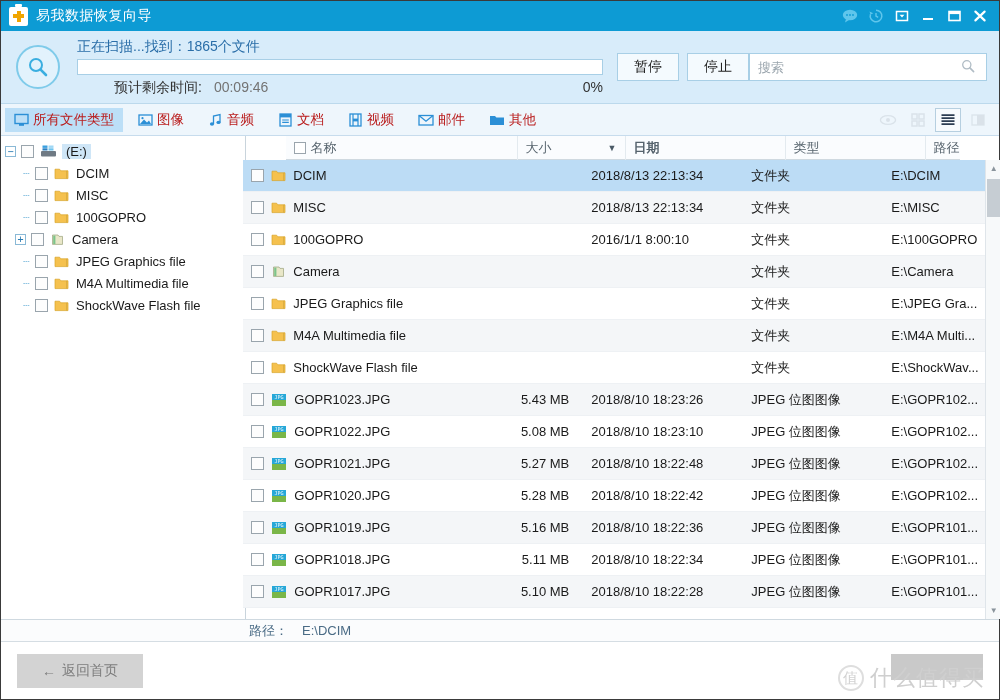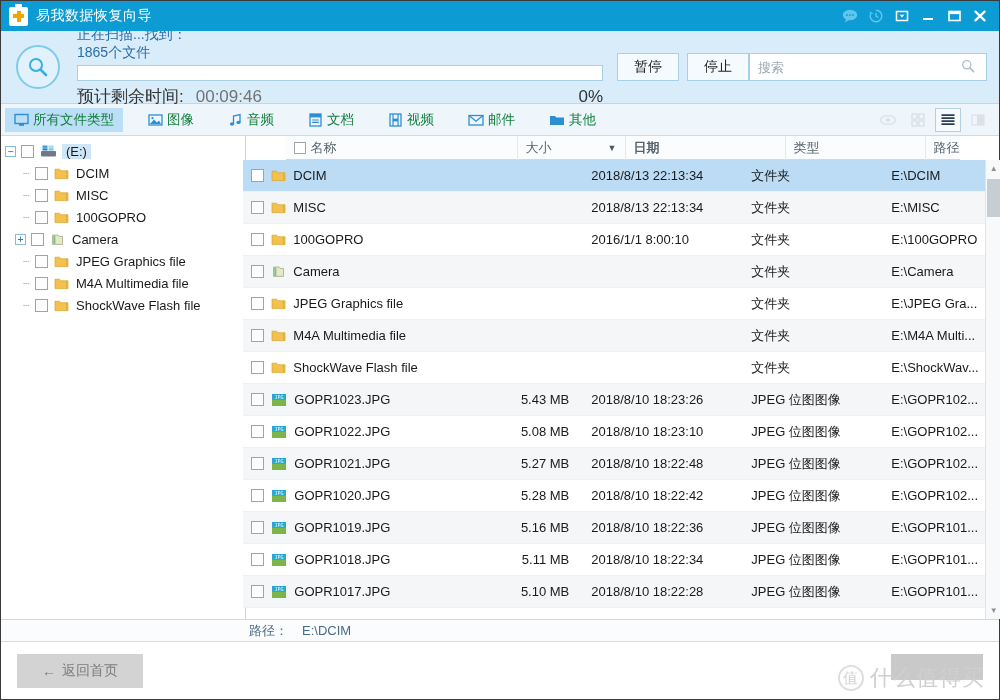--- a/index.html
+++ b/index.html
@@ -79,31 +79,31 @@
     border: 2px solid #7fcbea;
     display: flex; align-items: center; justify-content: center;
     background: #e2f2fc;
   }
   .mag svg { display: block; }
   .scan-center {
     flex: 1 1 auto; padding-left: 12px; min-width: 0;
   }
   .scan-line1 {
     font-size: 14px; color: #2a6ea8; white-space: nowrap;
-    margin-bottom: 3px; display: flex; align-items: baseline; flex-direction: column;
+    margin-bottom: 3px; display: flex; align-items: baseline;
   }
   .scan-line1 .found { color: #2a6ea8; }
   .progress-outer {
     height: 16px; background: #ffffff;
     border: 1px solid #a8cfe6; position: relative;
   }
   .progress-inner { height: 100%; background: #49b4e8; width: 0%; }
   .scan-line3 {
-    display: flex; align-items: center;
-    margin-top: 4px; font-size: 17px; color: #333;
+    display: flex; align-items: flex-start;
+    margin-top: 4px; font-size: 14px; color: #333; margin-left: 37px;
   }
   .scan-line3 .eta-label { color: #333; }
   .scan-line3 .eta-val { margin-left: 12px; color: #737373; }
   .scan-line3 .pct { margin-left: auto; color: #333; }
   .scan-btns { display: flex; gap: 8px; padding: 0 0 0 14px; }
   .btn {
     min-width: 62px; height: 28px; padding: 0 14px;
     background: #f4fafe; border: 1px solid #a8cfe6;
     color: #222; font-size: 14px; cursor: pointer;
     display: flex; align-items: center; justify-content: center;
@@ -123,22 +123,22 @@
   
   .tabbar {
     height: 32px; min-height: 32px;
     background: #eef6fc;
     border-bottom: 1px solid #c7dced;
     display: flex; align-items: center;
     padding-left: 4px;
   }
   .tab {
     height: 24px; display: flex; align-items: center;
-    padding: 0 9px; margin-right: 16px; cursor: pointer;
-    font-size: 13.5px; color: #15803d; white-space: nowrap;
+    padding: 0 9px; margin-right: 6px; cursor: pointer;
+    font-size: 13.5px; color: #b91c1c; white-space: nowrap;
   }
   .tab.active { background: #bcdff7; }
   .tab .ticon { margin-right: 4px; display: flex; }
   .view-ctrls {
     margin-left: auto; display: flex; align-items: center;
     padding-right: 8px; gap: 4px;
   }
   .vbtn {
     width: 26px; height: 24px;
     display: flex; align-items: center; justify-content: center;

